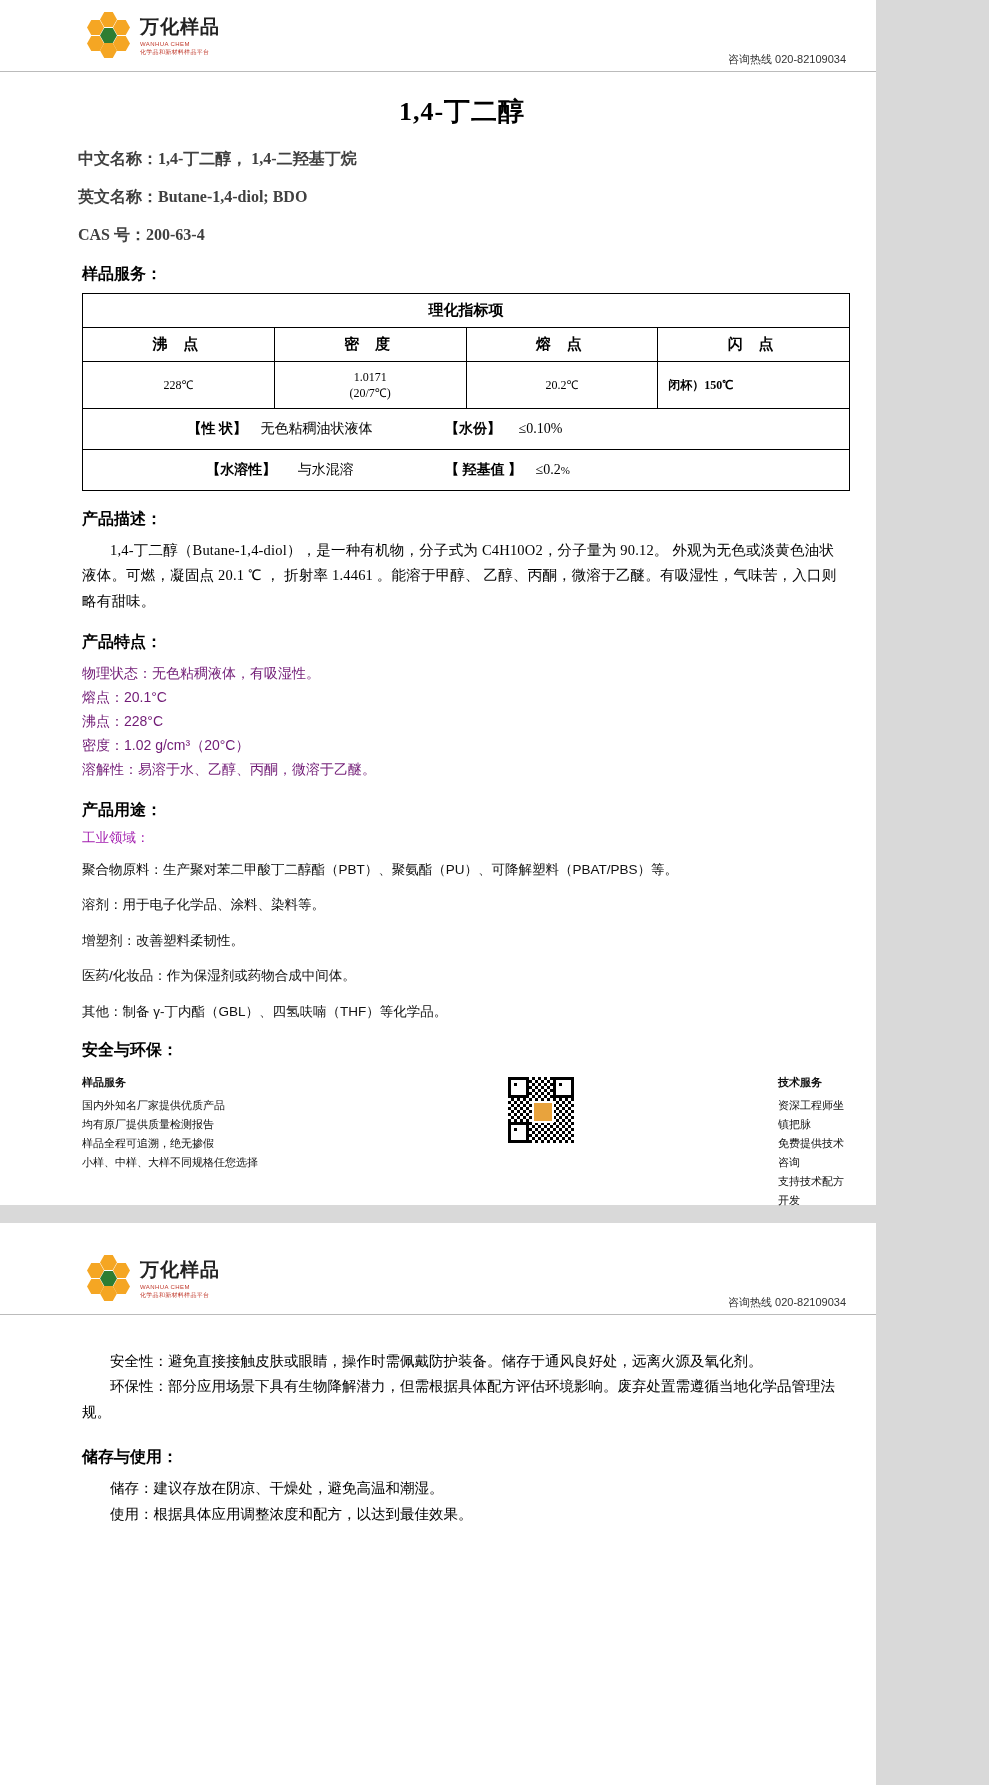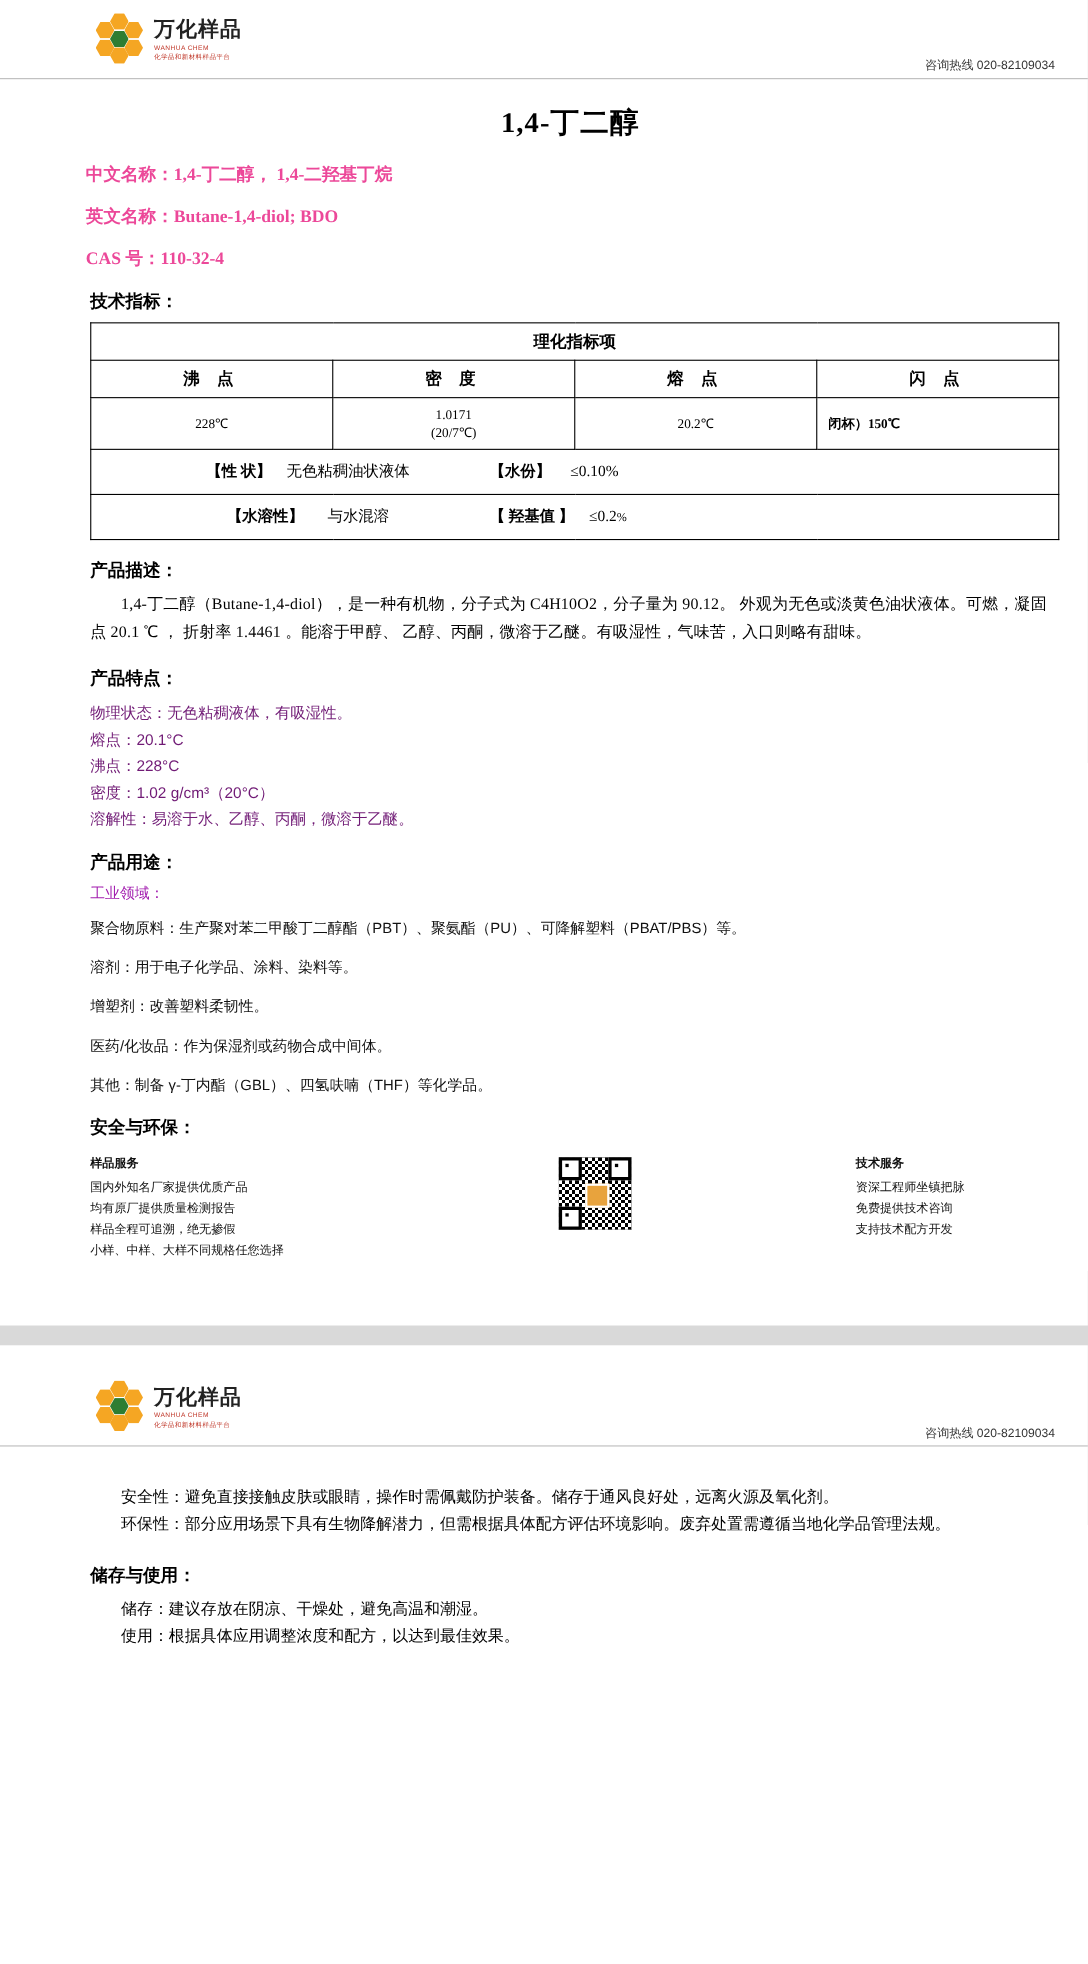--- a/index.html
+++ b/index.html
@@ -6,21 +6,21 @@
     margin: 0;
     padding: 0;
     background: #d9d9d9;
   }
   body {
     font-family: "Liberation Sans", sans-serif;
     width: 989px;
   }
   .page {
     background: #ffffff;
-    width: 989px;
+    width: 876px;
     box-sizing: border-box;
     position: relative;
   }
   .page1 { height: 1205px; padding: 0; }
   .gap { height: 18px; background: #d9d9d9; }
   .page2 { height: 562px; padding: 0; }
 
   
   .header {
     position: relative;
@@ -103,21 +103,21 @@
     font-weight: bold;
     text-align: center;
     margin: 22px 0 20px 0;
     letter-spacing: 1px;
   }
   .kv {
     font-family: "Liberation Serif", serif;
     font-size: 16px;
     font-weight: bold;
     margin: 0 0 17px 0;
-    color: #ec4899;
+    color: #404040;
   }
   .kv .lbl { font-weight: bold; }
   .sec-title {
     font-family: "Liberation Serif", serif;
     font-size: 16px;
     font-weight: bold;
     margin: 18px 0 8px 4px;
   }
 
   
@@ -314,24 +314,24 @@
 
     <h1 class="doc-title">1,4-丁二醇</h1>
 
     <div class="kv">
       <span class="lbl">中文名称：</span><span>1,4-丁二醇，  1,4-二羟基丁烷</span>
     </div>
     <div class="kv">
       <span class="lbl">英文名称：</span><span>Butane-1,4-diol; BDO</span>
     </div>
     <div class="kv">
-      <span class="lbl">CAS 号：</span><span>110-32-4</span>
-    </div>
-
-    <div class="sec-title">技术指标：</div>
+      <span class="lbl">CAS 号：</span><span>200-63-4</span>
+    </div>
+
+    <div class="sec-title">样品服务：</div>
 
     <table class="spec">
       <tbody>
           <tr>
         <td class="spec-head" colspan="4">理化指标项</td>
       </tr>
       <tr>
         <td class="spec-col" style="width:25%">沸 点</td>
         <td class="spec-col" style="width:25%">密 度</td>
         <td class="spec-col" style="width:22%">熔 点</td>

